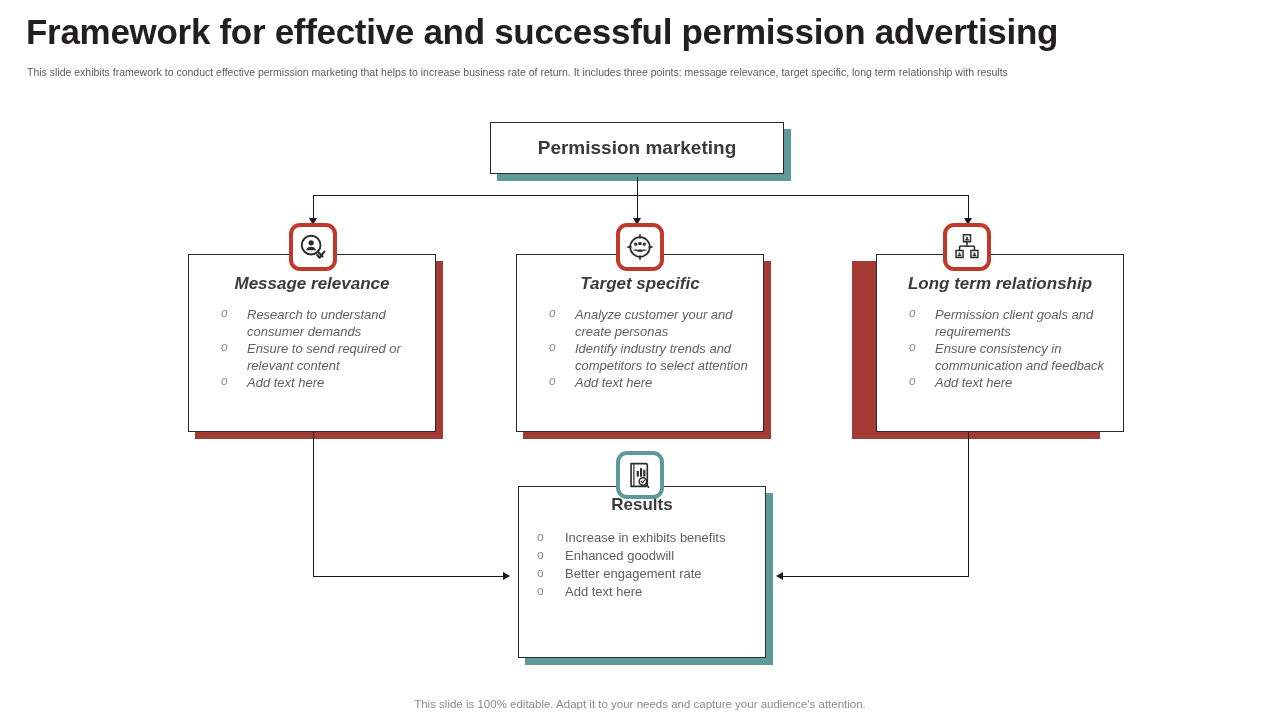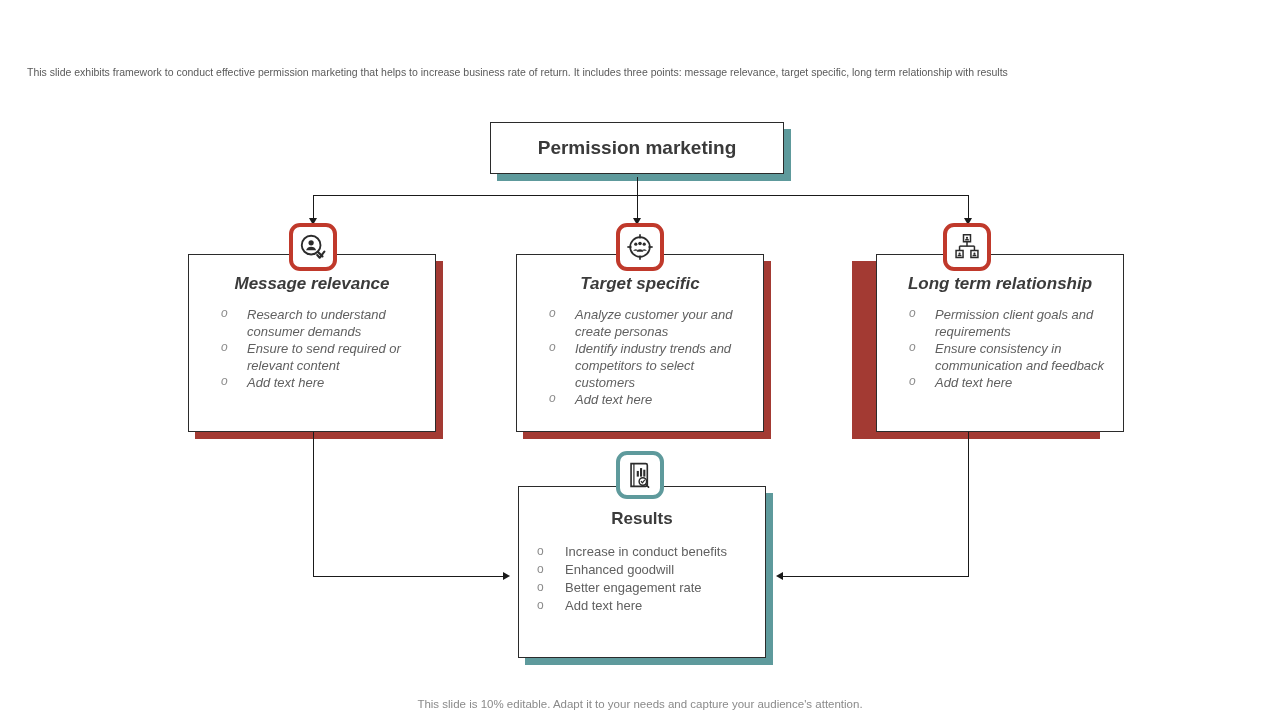--- a/index.html
+++ b/index.html
@@ -38,21 +38,21 @@
   .card { width: 248px; height: 178px; z-index: 2; font-style: italic; }
   .card-1 { left: 188px; top: 254px; }
   .card-2 { left: 516px; top: 254px; }
   .card-3 { left: 845px; top: 254px; margin-left: 31px; }
   .card-results { left: 518px; top: 486px; width: 248px; height: 172px; z-index: 2; }
 
   .card-title {
     text-align: center; font-size: 17px; font-weight: bold; color: #3b3b3b;
     margin-top: 19px;
   }
-  .card-results .card-title { margin-top: 22px; }
+  .card-results .card-title { margin-top: 8px; }
 
   ul.bullets { list-style: none; margin: 12px 0 0 0; padding: 0 10px 0 32px; }
   ul.bullets li {
     position: relative; font-size: 13px; line-height: 17px;
     color: #606060; margin-bottom: 0px; padding-left: 26px;
   }
   ul.bullets li::before {
     content: "o"; position: absolute; left: 0; top: -1px;
     font-size: 12px; color: #8b8b8b;
   }
@@ -96,20 +96,21 @@
   .footer {
     position: absolute; left: 0; top: 698px; width: 1280px;
     text-align: center; font-size: 11.5px; color: #8a8a8a;
   }
 </style>
 </head>
 <body>
 
 <div id="slide">
 
+  <div class="title">Framework for effective and successful permission advertising</div>
   <div class="subtitle">This slide exhibits framework to conduct effective  permission marketing that helps to increase business rate of return. It includes three points: message relevance, target specific, long term relationship with results</div>
 
   <div class="ln ln-v" style="left:637px; top:177px; height:18px;"></div>
 
   <div class="ln ln-h" style="left:313px; top:195px; width:656px;"></div>
 
   <div class="ln ln-v" style="left:313px; top:195px; height:25px;"></div>
   <div class="arrow-down" style="left:309px; top:218px;"></div>
 
   <div class="ln ln-v" style="left:637px; top:195px; height:25px;"></div>
@@ -148,21 +149,21 @@
       <line x1="21" y1="21" x2="26" y2="26" stroke="#2b2b2b" stroke-width="2.4" stroke-linecap="round"></line>
       <path d="M20.5 24.5 l2.6 3 5-6.5" fill="none" stroke="#2b2b2b" stroke-width="2.2" stroke-linecap="round" stroke-linejoin="round"></path>
     </svg>
   </div>
 
   <div class="box-shadow shadow-red" style="left:523px; top:261px; width:248px; height:178px;"></div>
   <div class="box card card-2">
     <div class="card-title">Target specific</div>
     <ul class="bullets">
       <li>Analyze  customer your and create personas</li>
-      <li>Identify  industry trends and competitors to select customers</li>
+      <li>Identify  industry trends and competitors to select attention</li>
       <li>Add text here</li>
     </ul>
   </div>
   <div class="badge badge-red badge-2">
     <svg width="30" height="30" viewBox="0 0 32 32" aria-hidden="true">
       <circle cx="16" cy="16" r="10.5" fill="none" stroke="#2b2b2b" stroke-width="1.8"></circle>
       <line x1="16" y1="2.5" x2="16" y2="7" stroke="#2b2b2b" stroke-width="1.8"></line>
       <line x1="16" y1="25" x2="16" y2="29.5" stroke="#2b2b2b" stroke-width="1.8"></line>
       <line x1="2.5" y1="16" x2="7" y2="16" stroke="#2b2b2b" stroke-width="1.8"></line>
       <line x1="25" y1="16" x2="29.5" y2="16" stroke="#2b2b2b" stroke-width="1.8"></line>
@@ -199,33 +200,33 @@
       <rect x="20.5" y="20" width="8" height="8" fill="none" stroke="#2b2b2b" stroke-width="1.7"></rect>
       <circle cx="24.5" cy="23.4" r="1.2" fill="#2b2b2b"></circle>
       <path d="M22.1 26.6 a2.4 2.4 0 0 1 4.8 0 z" fill="#2b2b2b"></path>
     </svg>
   </div>
 
   <div class="box-shadow shadow-teal" style="left:525px; top:493px; width:248px; height:172px;"></div>
   <div class="box card-results">
     <div class="card-title">Results</div>
     <ul class="bullets">
-      <li>Increase in conduct benefits</li>
+      <li>Increase in exhibits benefits</li>
       <li>Enhanced goodwill</li>
       <li>Better engagement rate</li>
       <li>Add text here</li>
     </ul>
   </div>
   <div class="badge badge-teal badge-r">
     <svg width="26" height="26" viewBox="0 0 32 32" aria-hidden="true">
       <path d="M5 2 h18 a2 2 0 0 1 2 2 v24 a2 2 0 0 1 -2 2 h-18 z" fill="none" stroke="#2b2b2b" stroke-width="2"></path>
       <line x1="8.5" y1="2" x2="8.5" y2="30" stroke="#2b2b2b" stroke-width="1.5"></line>
       <rect x="12" y="11" width="2.6" height="7" fill="#2b2b2b"></rect>
       <rect x="16" y="7.5" width="2.6" height="10.5" fill="#2b2b2b"></rect>
       <rect x="20" y="9.5" width="2.6" height="8.5" fill="#2b2b2b"></rect>
       <circle cx="19.5" cy="24" r="4.6" fill="#fff" stroke="#2b2b2b" stroke-width="1.8"></circle>
       <path d="M17.6 24 l1.4 1.6 2.6-3.2" fill="none" stroke="#2b2b2b" stroke-width="1.5" stroke-linecap="round" stroke-linejoin="round"></path>
       <line x1="23" y1="27.5" x2="26.5" y2="31" stroke="#2b2b2b" stroke-width="2" stroke-linecap="round"></line>
     </svg>
   </div>
 
-  <div class="footer">This slide is 10% editable. Adapt it to your needs and capture your audience's attention.</div>
+  <div class="footer">This slide is 100% editable. Adapt it to your needs and capture your audience's attention.</div>
 </div>
 
 </body></html>

